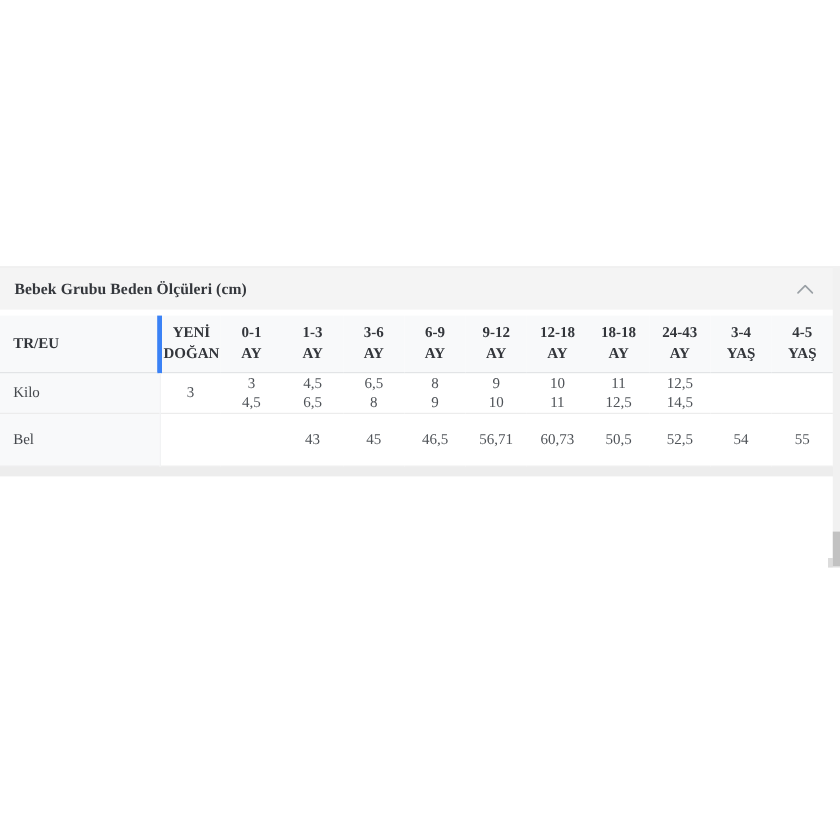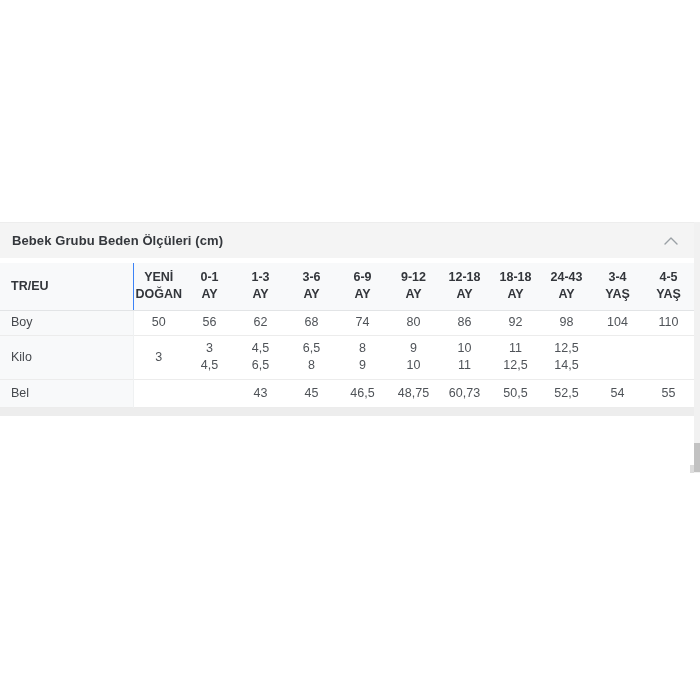--- a/index.html
+++ b/index.html
@@ -8,20 +8,21 @@
     background: #ffffff;
     font-family: "Liberation Sans", "DejaVu Sans", sans-serif;
   }
   .page { position: relative; width: 700px; height: 700px; overflow: hidden; background: #fff; }
 
   .panel {
     position: absolute;
     top: 222px; left: 0;
     width: 700px; height: 251px;
     background: #fff;
+    font-family: Liberation Serif, serif;
   }
 
   
   .accordion-header {
     height: 36px;
     width: 700px;
     background: #f4f4f4;
     border-top: 1px solid #ededed;
     display: flex;
     align-items: center;
@@ -63,21 +64,21 @@
   thead tr { height: 47px; background: #f8f9fa; }
   thead th {
     font-weight: 700;
     color: #33363b;
     border-bottom: 1px solid #e2e4e6;
   }
   thead th:first-child {
     text-align: left;
     padding-left: 11px;
     width: 133px;
-    border-right: 1px solid #3b82f6;
+    border-right: 4px solid #3b82f6;
   }
   tbody tr { border-bottom: 1px solid #ececec; }
   tbody tr:nth-child(1) { height: 25px; }
   tbody tr:nth-child(2) { height: 44px; padding-left: 40px; }
   tbody tr:nth-child(3) { height: 28px; }
   tbody tr:nth-child(4) { height: 28px; }
   tbody tr:nth-child(5) { height: 29px; }
   tbody td { color: #4f5358; background: #fff; }
   tbody td.row-label {
     text-align: left;
@@ -152,34 +153,20 @@
 AY</th>
               <th>24-43
 AY</th>
               <th>3-4
 YAŞ</th>
               <th>4-5
 YAŞ</th>
             </tr>
         </thead>
         <tbody id="body-rows">
-            <tr>
-              <td class="row-label">Boy</td>
-              <td>50</td>
-              <td>56</td>
-              <td>62</td>
-              <td>68</td>
-              <td>74</td>
-              <td>80</td>
-              <td>86</td>
-              <td>92</td>
-              <td>98</td>
-              <td>104</td>
-              <td>110</td>
-            </tr>
             <tr>
               <td class="row-label">Kilo</td>
               <td>3</td>
               <td>3
 4,5</td>
               <td>4,5
 6,5</td>
               <td>6,5
 8</td>
               <td>8
@@ -195,21 +182,21 @@
               <td></td>
               <td></td>
             </tr>
             <tr>
               <td class="row-label">Bel</td>
               <td></td>
               <td></td>
               <td>43</td>
               <td>45</td>
               <td>46,5</td>
-              <td>48,75</td>
+              <td>56,71</td>
               <td>60,73</td>
               <td>50,5</td>
               <td>52,5</td>
               <td>54</td>
               <td>55</td>
             </tr>
           </tbody>
       </table>
     </div>
 

